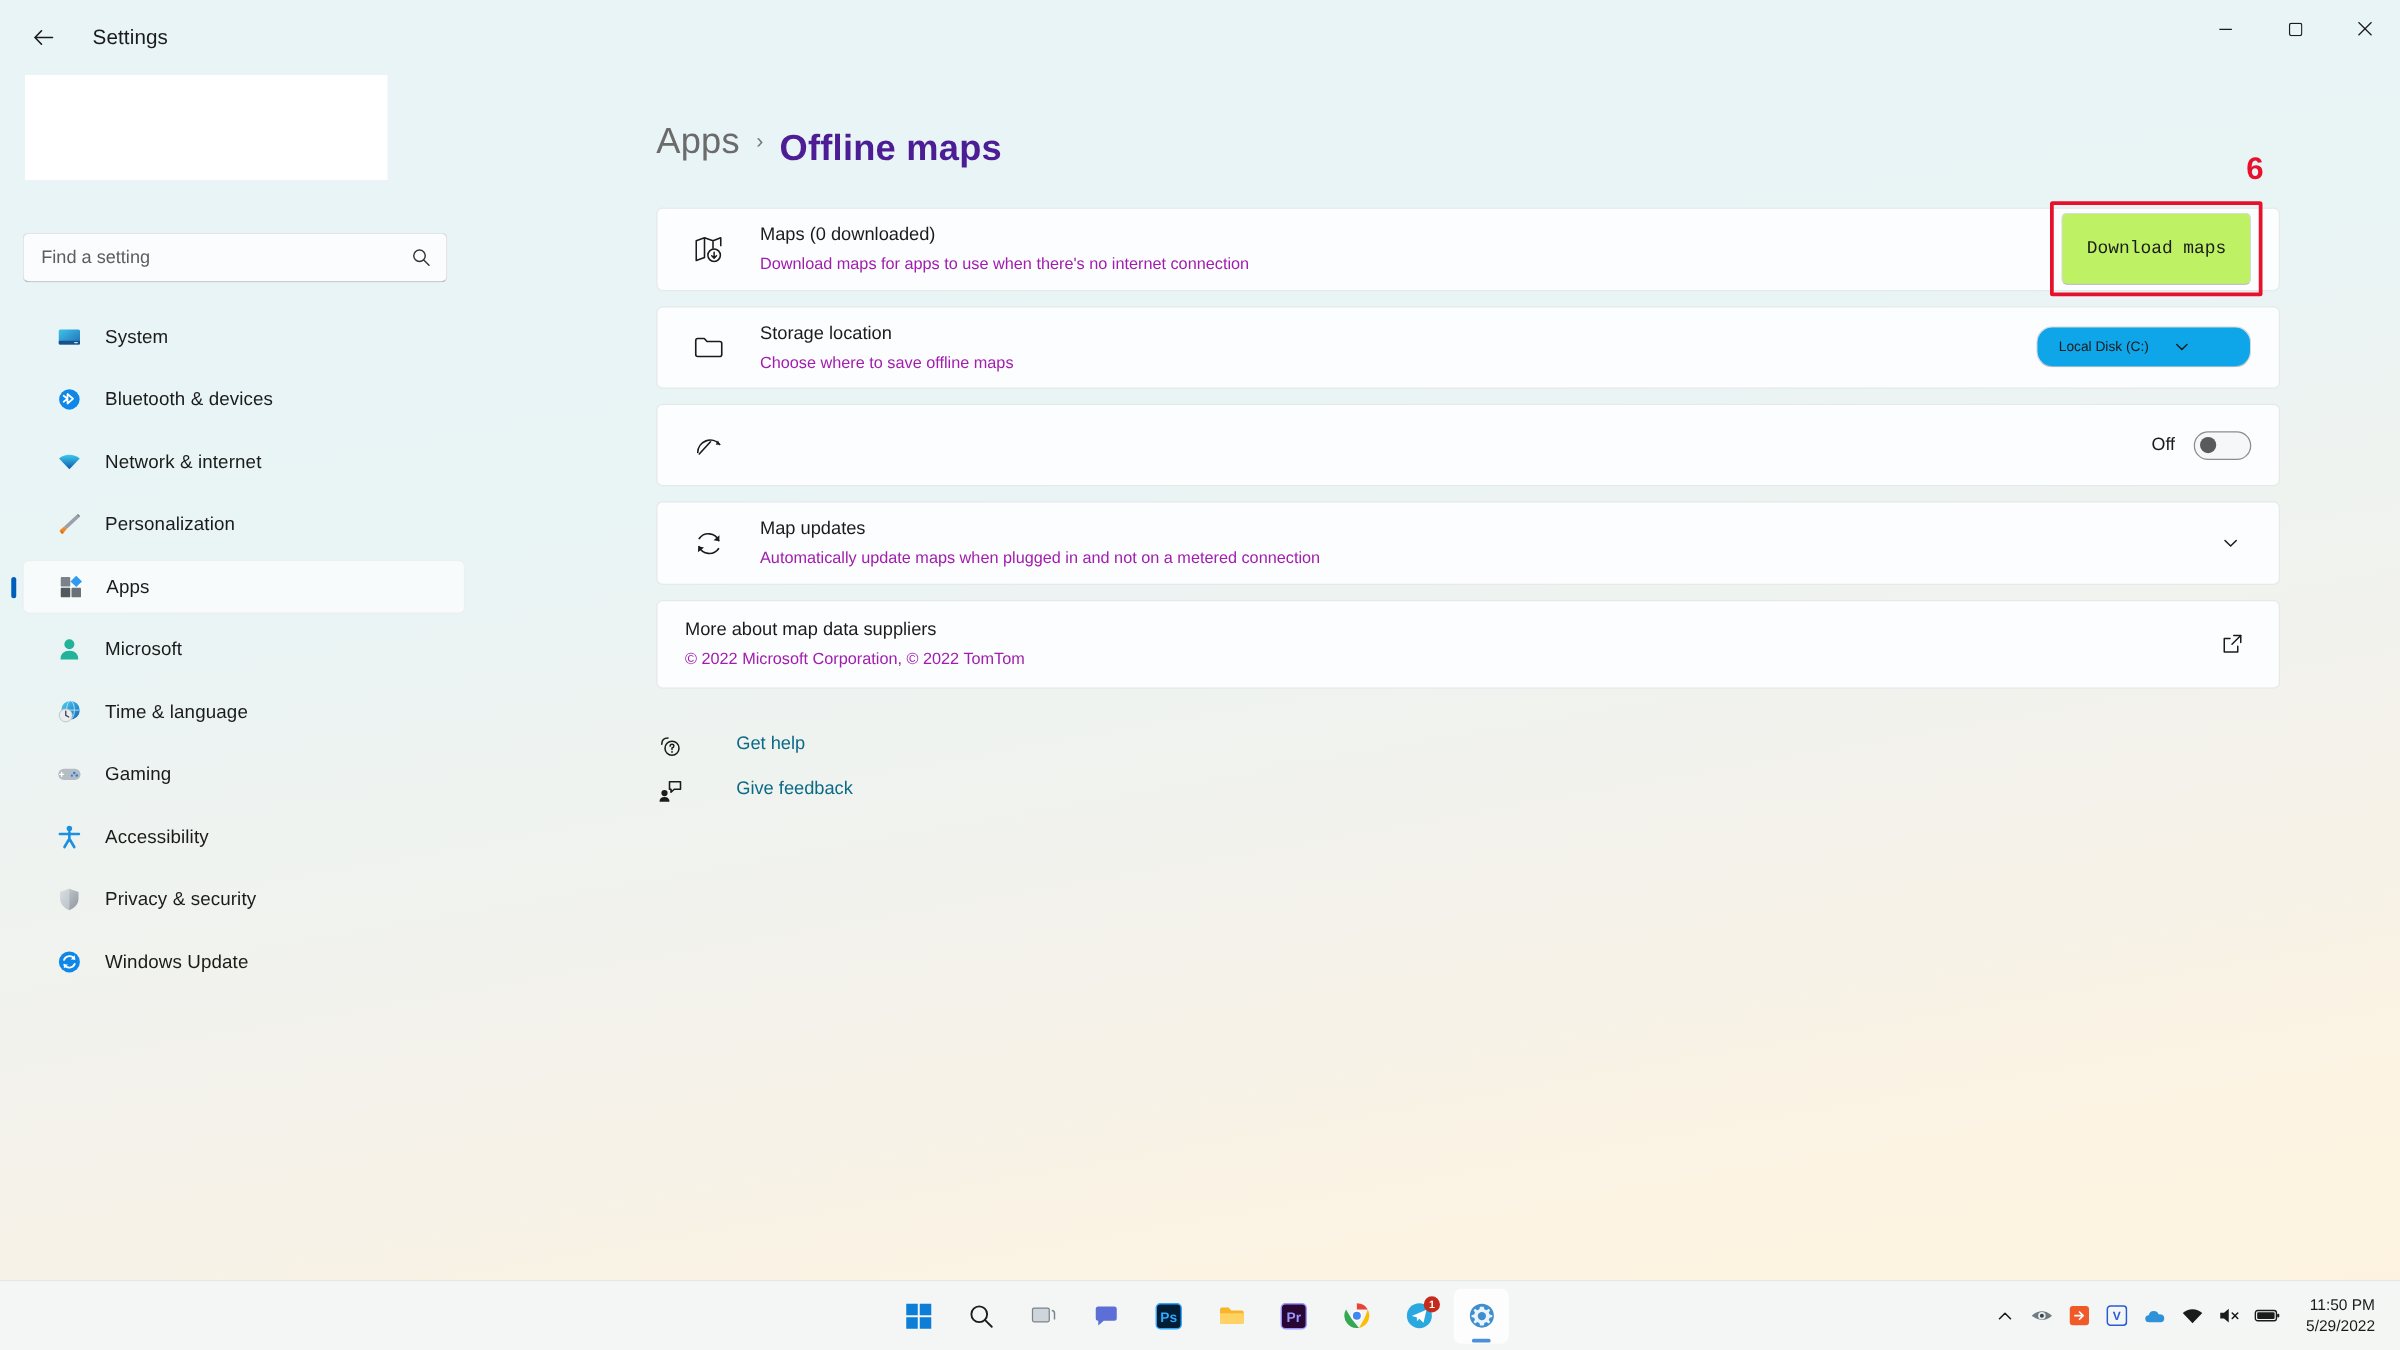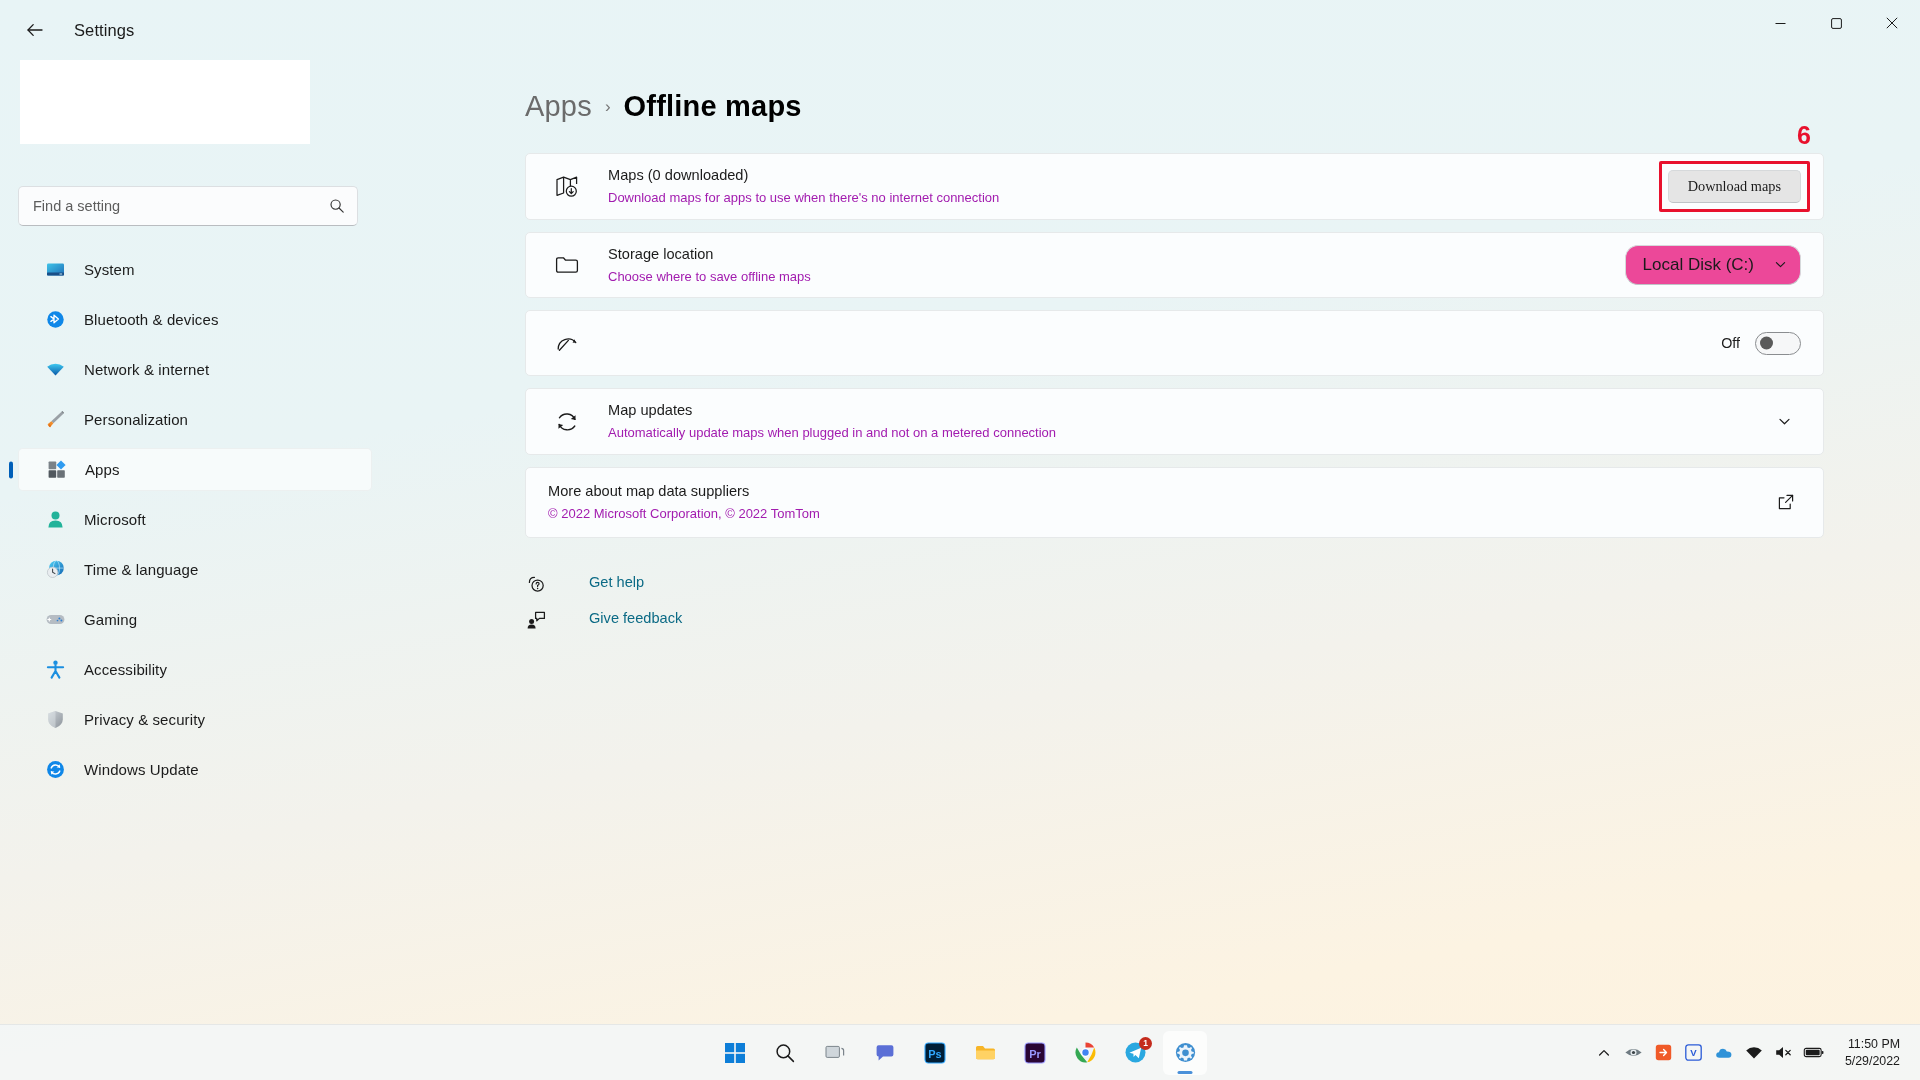--- a/index.html
+++ b/index.html
@@ -98,21 +98,21 @@
     z-index: 10;
   }
   #breadcrumb {
     display: flex; align-items: center; gap: 13px;
     margin-bottom: 30px; padding-top: 10px;
   }
   #crumb-parent {
     font-size: 29px; color: #6b6b6b; cursor: pointer; letter-spacing: .2px;
   }
   #crumb-sep { font-size: 17px; color: #767676; }
-  #crumb-current { font-size: 29px; color: #000000; font-weight: 600; letter-spacing: .2px; }
+  #crumb-current { font-size: 29px; color: #4c1d95; font-weight: 600; letter-spacing: .2px; margin-top: 13px; }
 
   .card {
     background: #fbfdfe;
     border: 1px solid #e6e9ea;
     border-radius: 5px;
     margin-bottom: 12px;
     display: flex; align-items: center;
     padding: 0 22px 0 26px;
     min-height: 66px;
     position: relative;
@@ -123,47 +123,47 @@
     color: #1b1b1b;
   }
   .card-text { flex: 1; padding: 11px 0; }
   .card-title { font-size: 14.6px; color: #1b1b1b; line-height: 1.45; }
   .card-sub { font-size: 13px; color: #a21caf; line-height: 1.5; margin-top: 2px; }
   .card-right { margin-left: auto; display: flex; align-items: center; }
 
   
   #download-wrap { position: relative; }
   #download-btn {
-    background: #e5e5e5;
+    background: #bef264;
     border: 1px solid #d6d9db;
     border-bottom: 1.5px solid #bfc3c6;
     border-radius: 5px;
-    font-family: Liberation Serif, serif;
+    font-family: Liberation Mono, monospace;
     font-size: 14.3px; color: #1b1b1b;
-    padding: 7px 19px;
+    padding: 20px 19px;
     cursor: pointer;
   }
   #annot-box {
     position: absolute; left: -9px; top: -9px; right: -9px; bottom: -9px;
     border: 3px solid #e8112d; border-radius: 2px; pointer-events: none;
   }
   #annot-num {
     position: absolute; right: -10px; top: -49px;
     color: #e8112d; font-size: 25px; font-weight: 700;
     font-family: "Liberation Sans", sans-serif;
   }
 
   #storage-select {
-    background: #ec4899;
+    background: #0ea5e9;
     border: 1px solid #d6d9db;
     border-bottom: 1.5px solid #bfc3c6;
     border-radius: 13px;
     padding: 9px 13px 9px 17px;
     display: flex; align-items: center; gap: 20px;
-    font-size: 17px; color: #1b1b1b; cursor: pointer;
+    font-size: 11px; color: #1b1b1b; cursor: pointer;
     min-width: 172px;
   }
 
   .toggle-group { display: flex; align-items: center; gap: 15px; }
   .toggle-state { font-size: 14.3px; color: #1b1b1b; }
   .toggle {
     width: 46px; height: 23px; border-radius: 12px;
     background: #f6f7f8; border: 1.3px solid #8a8d90;
     position: relative; cursor: pointer;
   }

